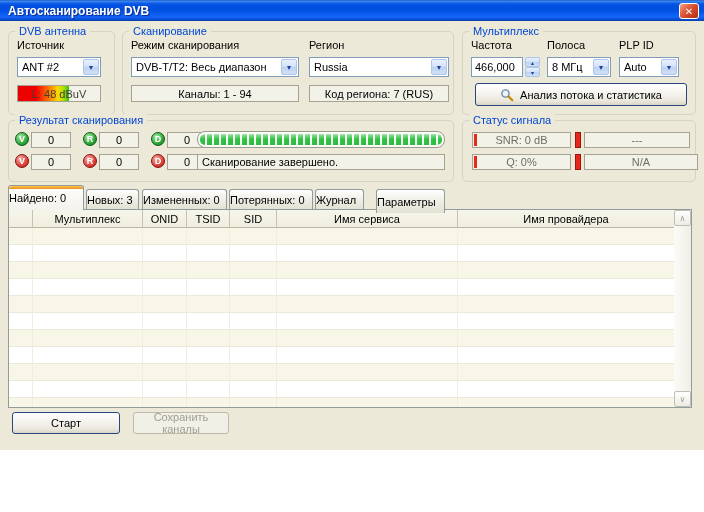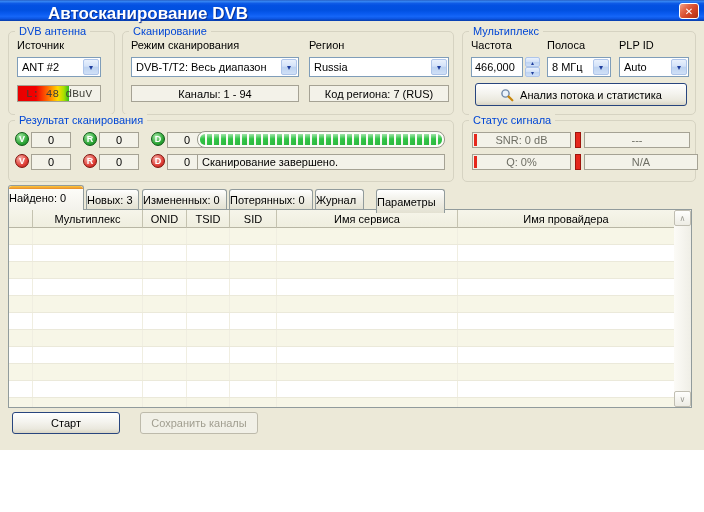--- a/index.html
+++ b/index.html
@@ -2,21 +2,21 @@
 <html><head>
 <meta charset="utf-8">
 <style>
   * { margin:0; padding:0; box-sizing:border-box; }
   html,body { width:704px; height:512px; background:#ffffff; font-family:"Liberation Sans","DejaVu Sans",sans-serif; font-size:11px; color:#000; }
   .window { position:absolute; left:0; top:0; width:704px; height:450px; background:#ECE9D8; overflow:hidden; }
 
   
   .titlebar { position:absolute; left:0; top:0; width:704px; height:21px;
     background:linear-gradient(180deg,#1941A5 0%,#3A8BF4 4%,#2E7DF0 9%,#0F5BE6 16%,#0351E2 26%,#0150E0 48%,#0A5BF0 66%,#1566F8 78%,#0E58E6 88%,#0847C4 95%,#0A3DA8 100%); }
-  .title-text { position:absolute; left:8px; top:4px; font-size:17px; font-weight:bold; color:#fff; text-shadow:1px 1px 1px #0A2A8A; white-space:nowrap;margin-left:40px; }
+  .title-text { position:absolute; left:8px; top:4px; font-size:12px; font-weight:bold; color:#fff; text-shadow:1px 1px 1px #0A2A8A; white-space:nowrap; }
   .close-btn { position:absolute; right:5px; top:3px; width:20px; height:16px; border:1px solid #fff; border-radius:3px;
     background:linear-gradient(135deg,#F5A58B 0%,#E4694A 30%,#D6492B 55%,#C23B1E 80%,#A62D10 100%);
     color:#fff; font-size:10px; font-weight:bold; display:flex; align-items:center; justify-content:center; cursor:default; }
 
   
   .groupbox { position:absolute; border:1px solid #D6D3C2; border-radius:5px; }
   .gb-caption { position:absolute; top:-7px; left:6px; background:#ECE9D8; padding:0 4px; color:#0046D5; white-space:nowrap; }
   .xp-label { position:absolute; white-space:nowrap; }
 
   
@@ -28,21 +28,21 @@
 
   
   .sunken { position:absolute; background:#F3F2E9; border:1px solid #A5A294; display:flex; align-items:center; justify-content:center; overflow:hidden; }
   .sunken.left { justify-content:flex-start; padding-left:4px; }
   .gray-text { color:#6E6E64; }
 
   
   .meter { position:absolute; background:#F3F2E9; border:1px solid #A5A294; overflow:hidden; }
   .meter-fill { position:absolute; left:0; top:0; height:100%;
     background:linear-gradient(90deg,#E80000 0%,#F20000 35%,#FF6A00 58%,#FFD800 78%,#A8E000 90%,#30C020 100%); }
-  .meter-text { position:absolute; left:0; top:0; width:100%; height:100%; display:flex; align-items:center; justify-content:center; color:#3F3F37;font-family:Liberation Mono, monospace; }
+  .meter-text { position:absolute; left:0; top:0; width:100%; height:100%; display:flex; align-items:center; justify-content:center; color:#3F3F37; }
 
   
   .spinner { position:absolute; width:15px; height:20px; }
   .spin-btn { position:absolute; left:0; width:15px; height:10px; border:1px solid #AEC5EA; border-radius:2px;
     background:linear-gradient(180deg,#E9F1FD 0%,#D4E2F8 45%,#BCD2F0 50%,#D0E0F7 100%);
     color:#1F3E9E; font-size:6px; display:flex; align-items:center; justify-content:center; }
 
   .text-input { position:absolute; border:1px solid #7F9DB9; background:#fff; font-family:inherit; font-size:11px; padding:0 3px; }
 
   
@@ -141,21 +141,21 @@
       <span class="spin-btn" style="top:10px;">
           <span>▾</span>
         </span>
     </div>
     <span class="xp-label" style="left:84px;top:7px;">Полоса</span>
     <div class="combo" style="left:84px;top:25px;width:64px;">
       <span class="combo-text">8 МГц</span>
       <span class="combo-btn">▾</span>
     </div>
     <span class="xp-label" style="left:156px;top:7px;">PLP ID</span>
-    <div class="combo" style="left:156px;top:25px;width:70px;text-align:center;">
+    <div class="combo" style="left:156px;top:25px;width:60px;text-align:center;">
       <span class="combo-text">Auto</span>
       <span class="combo-btn">▾</span>
     </div>
     <button class="btn-xp" style="left:12px;top:51px;width:212px;height:23px;">
       <svg width="14" height="14" viewBox="0 0 14 14">
         <circle cx="5.5" cy="5.5" r="3.6" fill="#EAF2FB" stroke="#6E87A8" stroke-width="1.4"></circle>
         <line x1="8.6" y1="8.6" x2="12.3" y2="12.3" stroke="#C8860B" stroke-width="2.2" stroke-linecap="round"></line>
       </svg>
       <span>Анализ потока и статистика</span>
     </button>
@@ -336,15 +336,15 @@
       <div class="sb-btn" style="top:0;">
           <span>∧</span>
         </div>
       <div class="sb-btn" style="bottom:0;">
           <span>∨</span>
         </div>
     </div>
   </div>
 
   <button class="btn-xp" style="left:12px;top:412px;width:108px;height:22px;">Старт</button>
-  <button class="btn-xp disabled" style="left:140px;top:412px;width:118px;height:22px;">Сохранить каналы</button>
+  <button class="btn-xp disabled" style="left:133px;top:412px;width:96px;height:22px;">Сохранить каналы</button>
 
 </div>
 
 </body></html>

